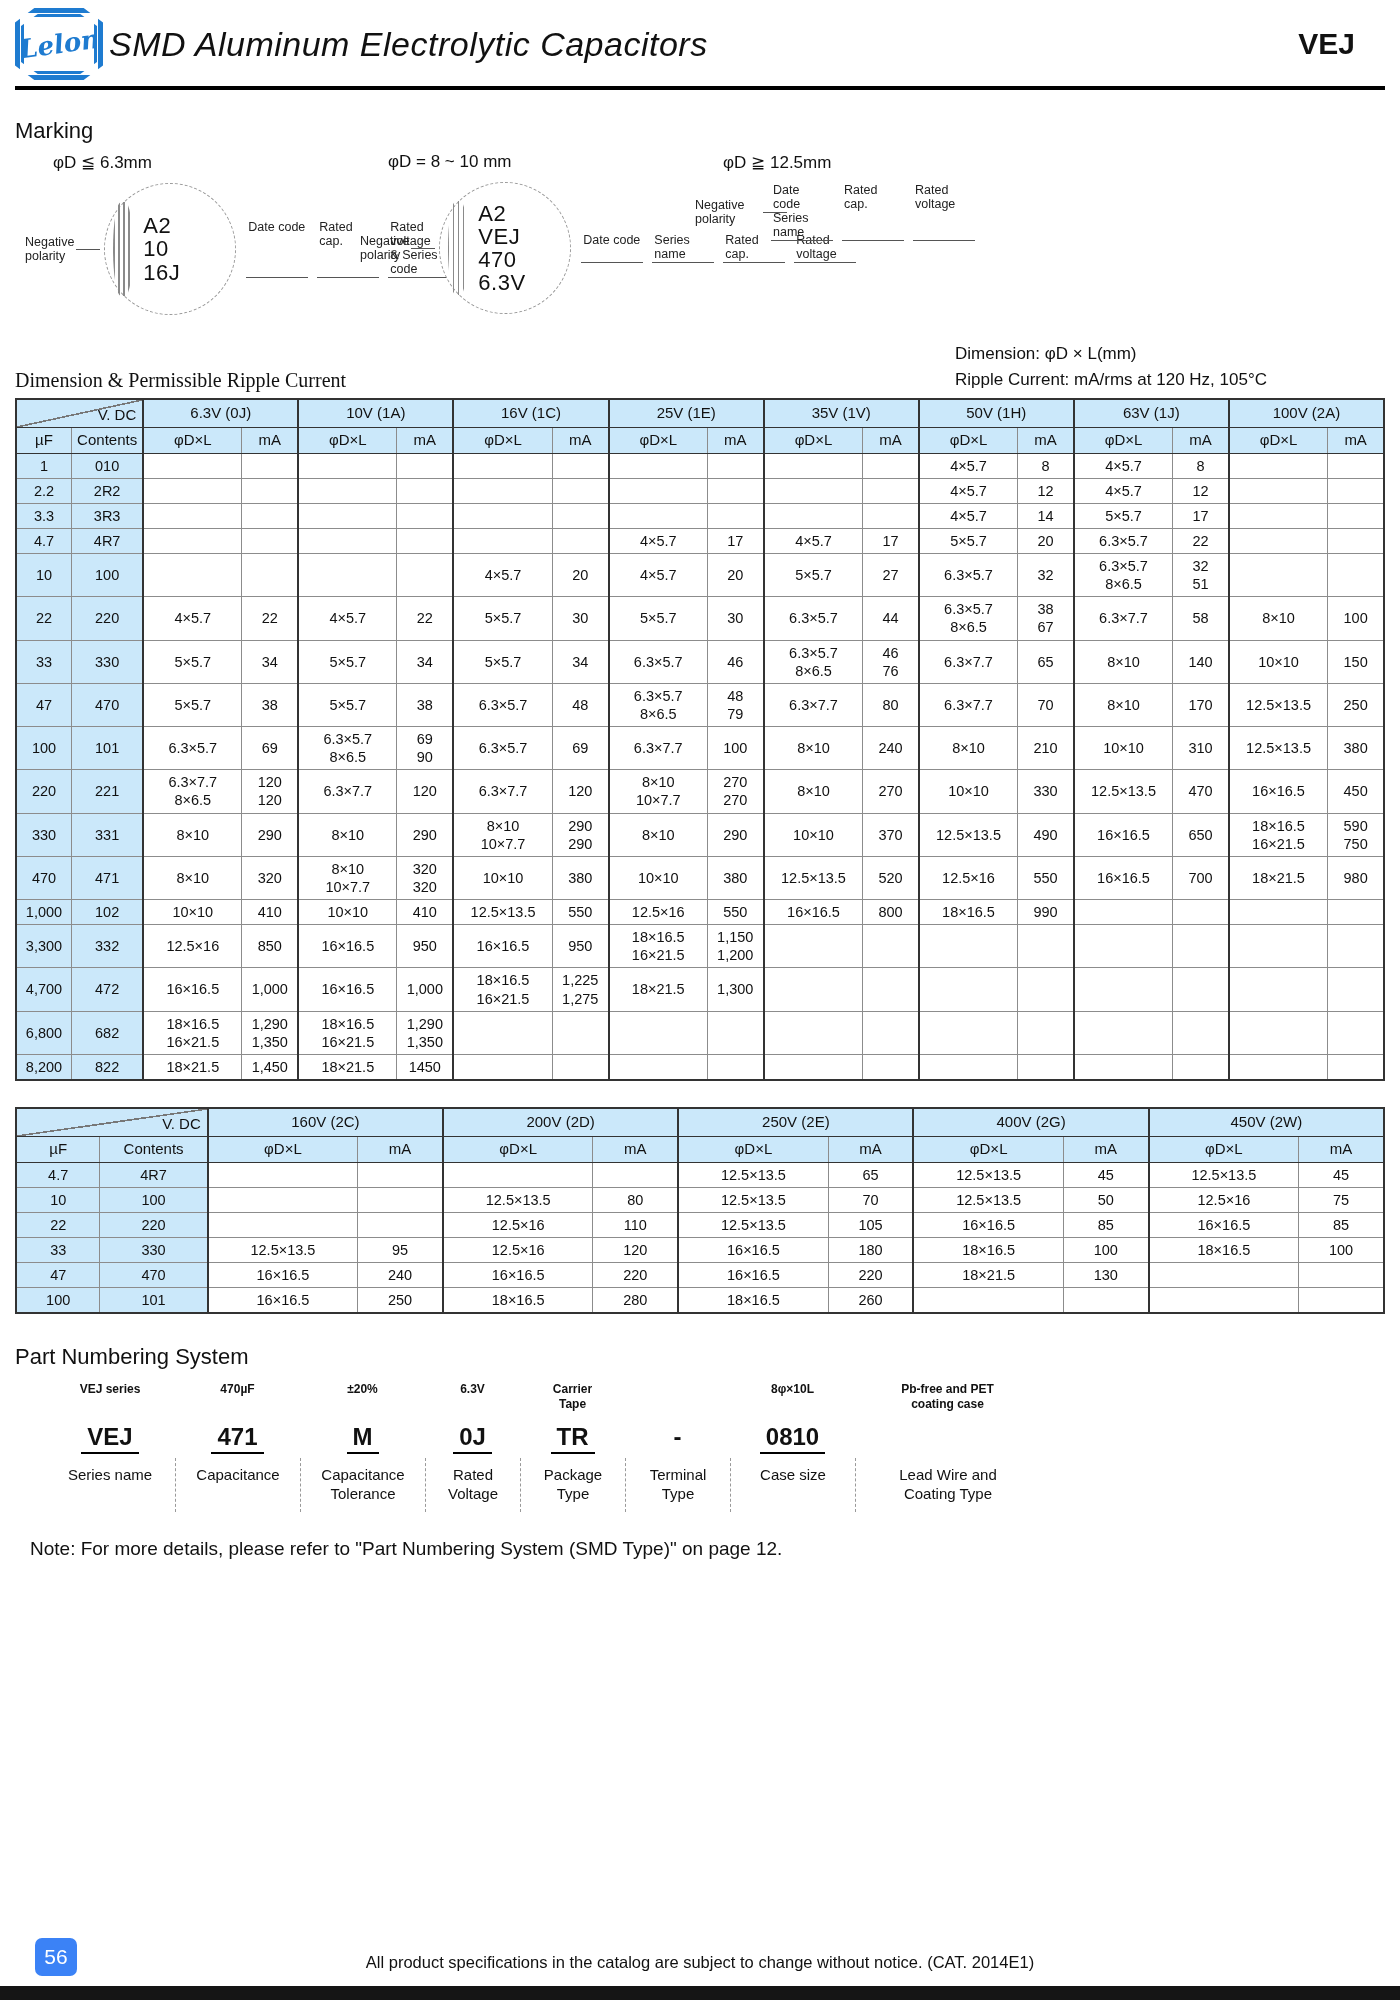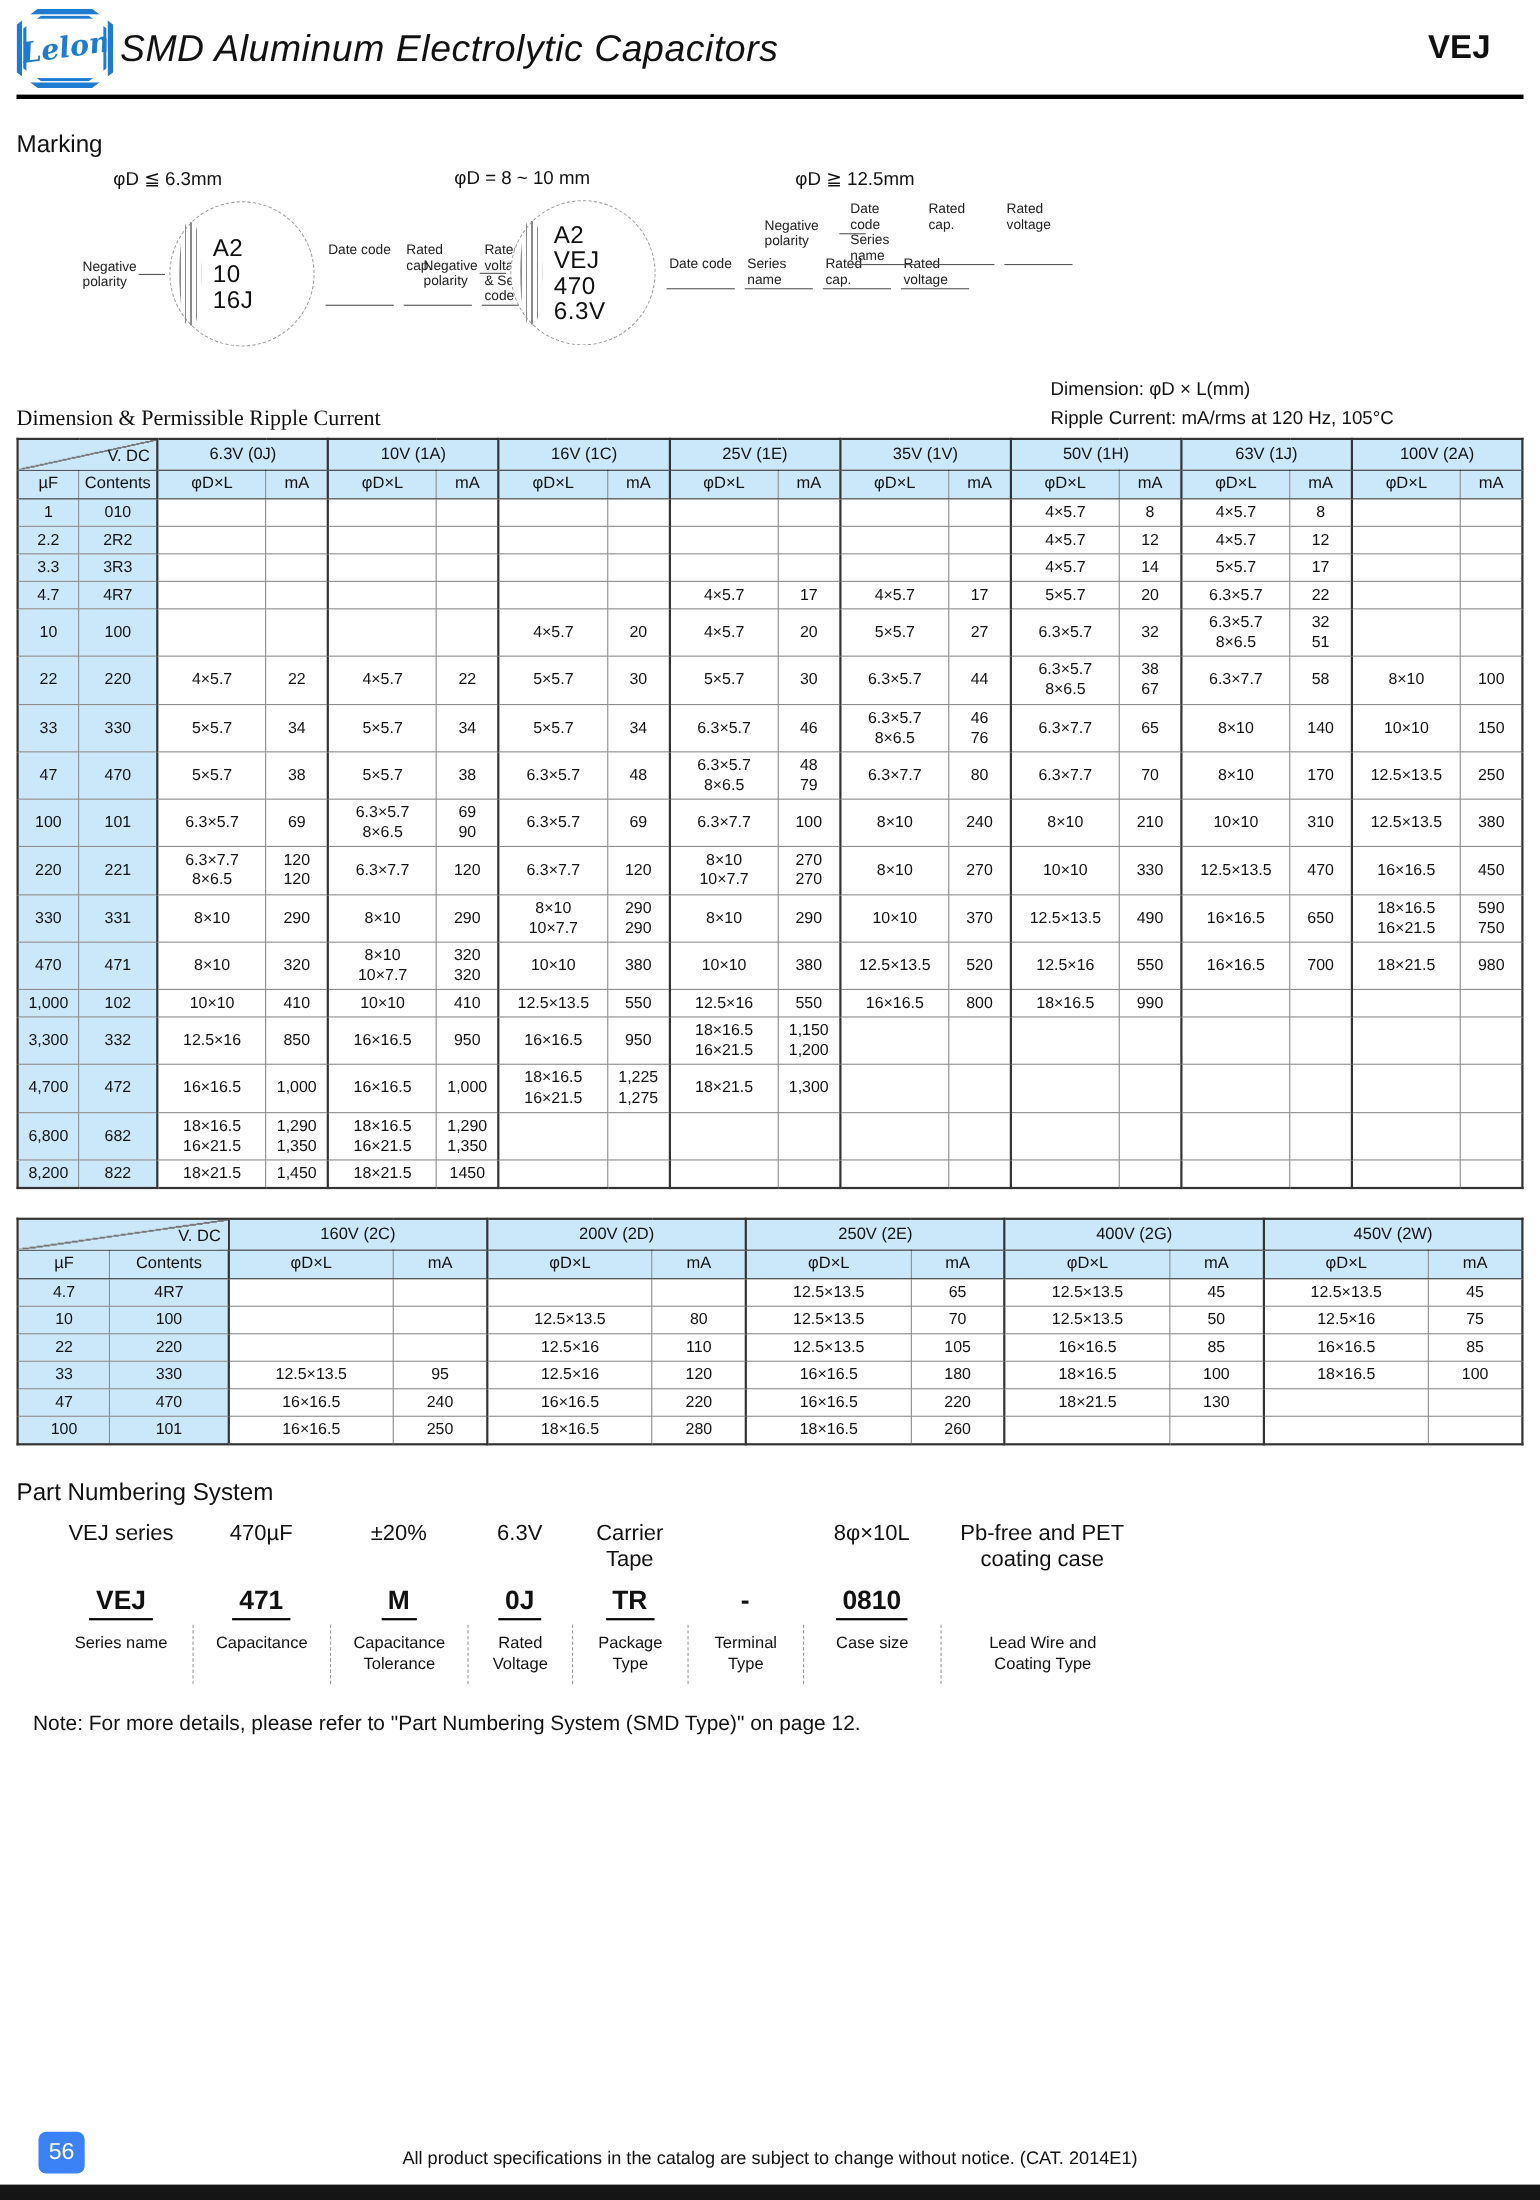--- a/index.html
+++ b/index.html
@@ -24,21 +24,21 @@
     display:flex; align-items:center; justify-content:center;
   }
   .logo-text { color:#1e7bd0; font-family:"DejaVu Serif", serif; font-style:italic; font-weight:bold; font-size:26px; transform:rotate(-8deg); }
   .hdr-title { font-size:34px; font-weight:normal; font-style:italic; margin-left:6px; letter-spacing:0.5px; }
   .hdr-series { margin-left:auto; font-size:30px; font-weight:bold; padding-right:30px; }
   .hdr-rule { border:0; border-top:4px solid #000; margin:6px 0 0 0; }
 
   
   .marking { margin-top:28px; }
   .sec-h { font-size:22px; }
-  .diagrams { display:flex; width:980px; margin:4px 0 0 10px; justify-content:flex-end; }
+  .diagrams { display:flex; width:980px; margin:4px 0 0 10px; justify-content:space-between; }
   .diag { width:310px; }
   .diag-size { font-size:17px; margin:4px 0 10px 28px; }
   .diag-body { display:flex; align-items:center; }
   .diag-left { width:66px; font-size:12.5px; color:#222; text-align:left; white-space:pre-line; position:relative; }
   .diag-left:after { content:""; position:absolute; right:-26px; top:50%; width:24px; border-top:1px solid #555; }
   .cap {
     width:132px; height:132px; border:1.5px dashed #9a9a9a; border-radius:50%;
     margin-left:30px; position:relative; display:flex; align-items:center; flex:0 0 auto;
     background:#fff;
   }
@@ -79,21 +79,21 @@
   table.cap-table th.gend, table.cap-table td.gend { border-right:2px solid #333; }
   table.cap-table tr > *:first-child { border-left:2px solid #333; }
   table.cap-table thead tr:first-child > * { border-top:2px solid #333; }
   table.cap-table tbody tr:last-child > * { border-bottom:2px solid #333; }
   table.cap-table thead th { border-bottom-color:#333; }
   #table2 { margin-top:26px; }
 
   
   .pns { margin-top:30px; }
   .pns-grid { display:grid; grid-template-columns:130px 125px 125px 95px 105px 105px 125px 185px; margin:6px 0 0 30px; }
-  .pns .ex { font-size:20px; text-align:center; padding:6px 4px 10px 4px; white-space:pre-line; line-height:1.2; }
+  .pns .ex { font-size:12px; text-align:center; padding:6px 4px 10px 4px; white-space:pre-line; line-height:1.2;font-weight:bold; }
   .pns .code { font-size:24px; font-weight:bold; text-align:center; padding:2px 0 4px 0; }
   .pns .code span { display:inline-block; padding:0 6px 1px 6px; }
   .pns .code span.u { border-bottom:2.5px solid #000; }
   .pns .lab { font-size:15px; text-align:center; padding:8px 6px; white-space:pre-line; line-height:1.25; }
   .pns .lab.sep { border-left:1.5px dashed #999; }
   .pns-note { font-size:19px; margin:26px 0 0 15px; }
 
   
   .footer { margin-top:auto; position:relative; height:60px; }
   .page-badge {

